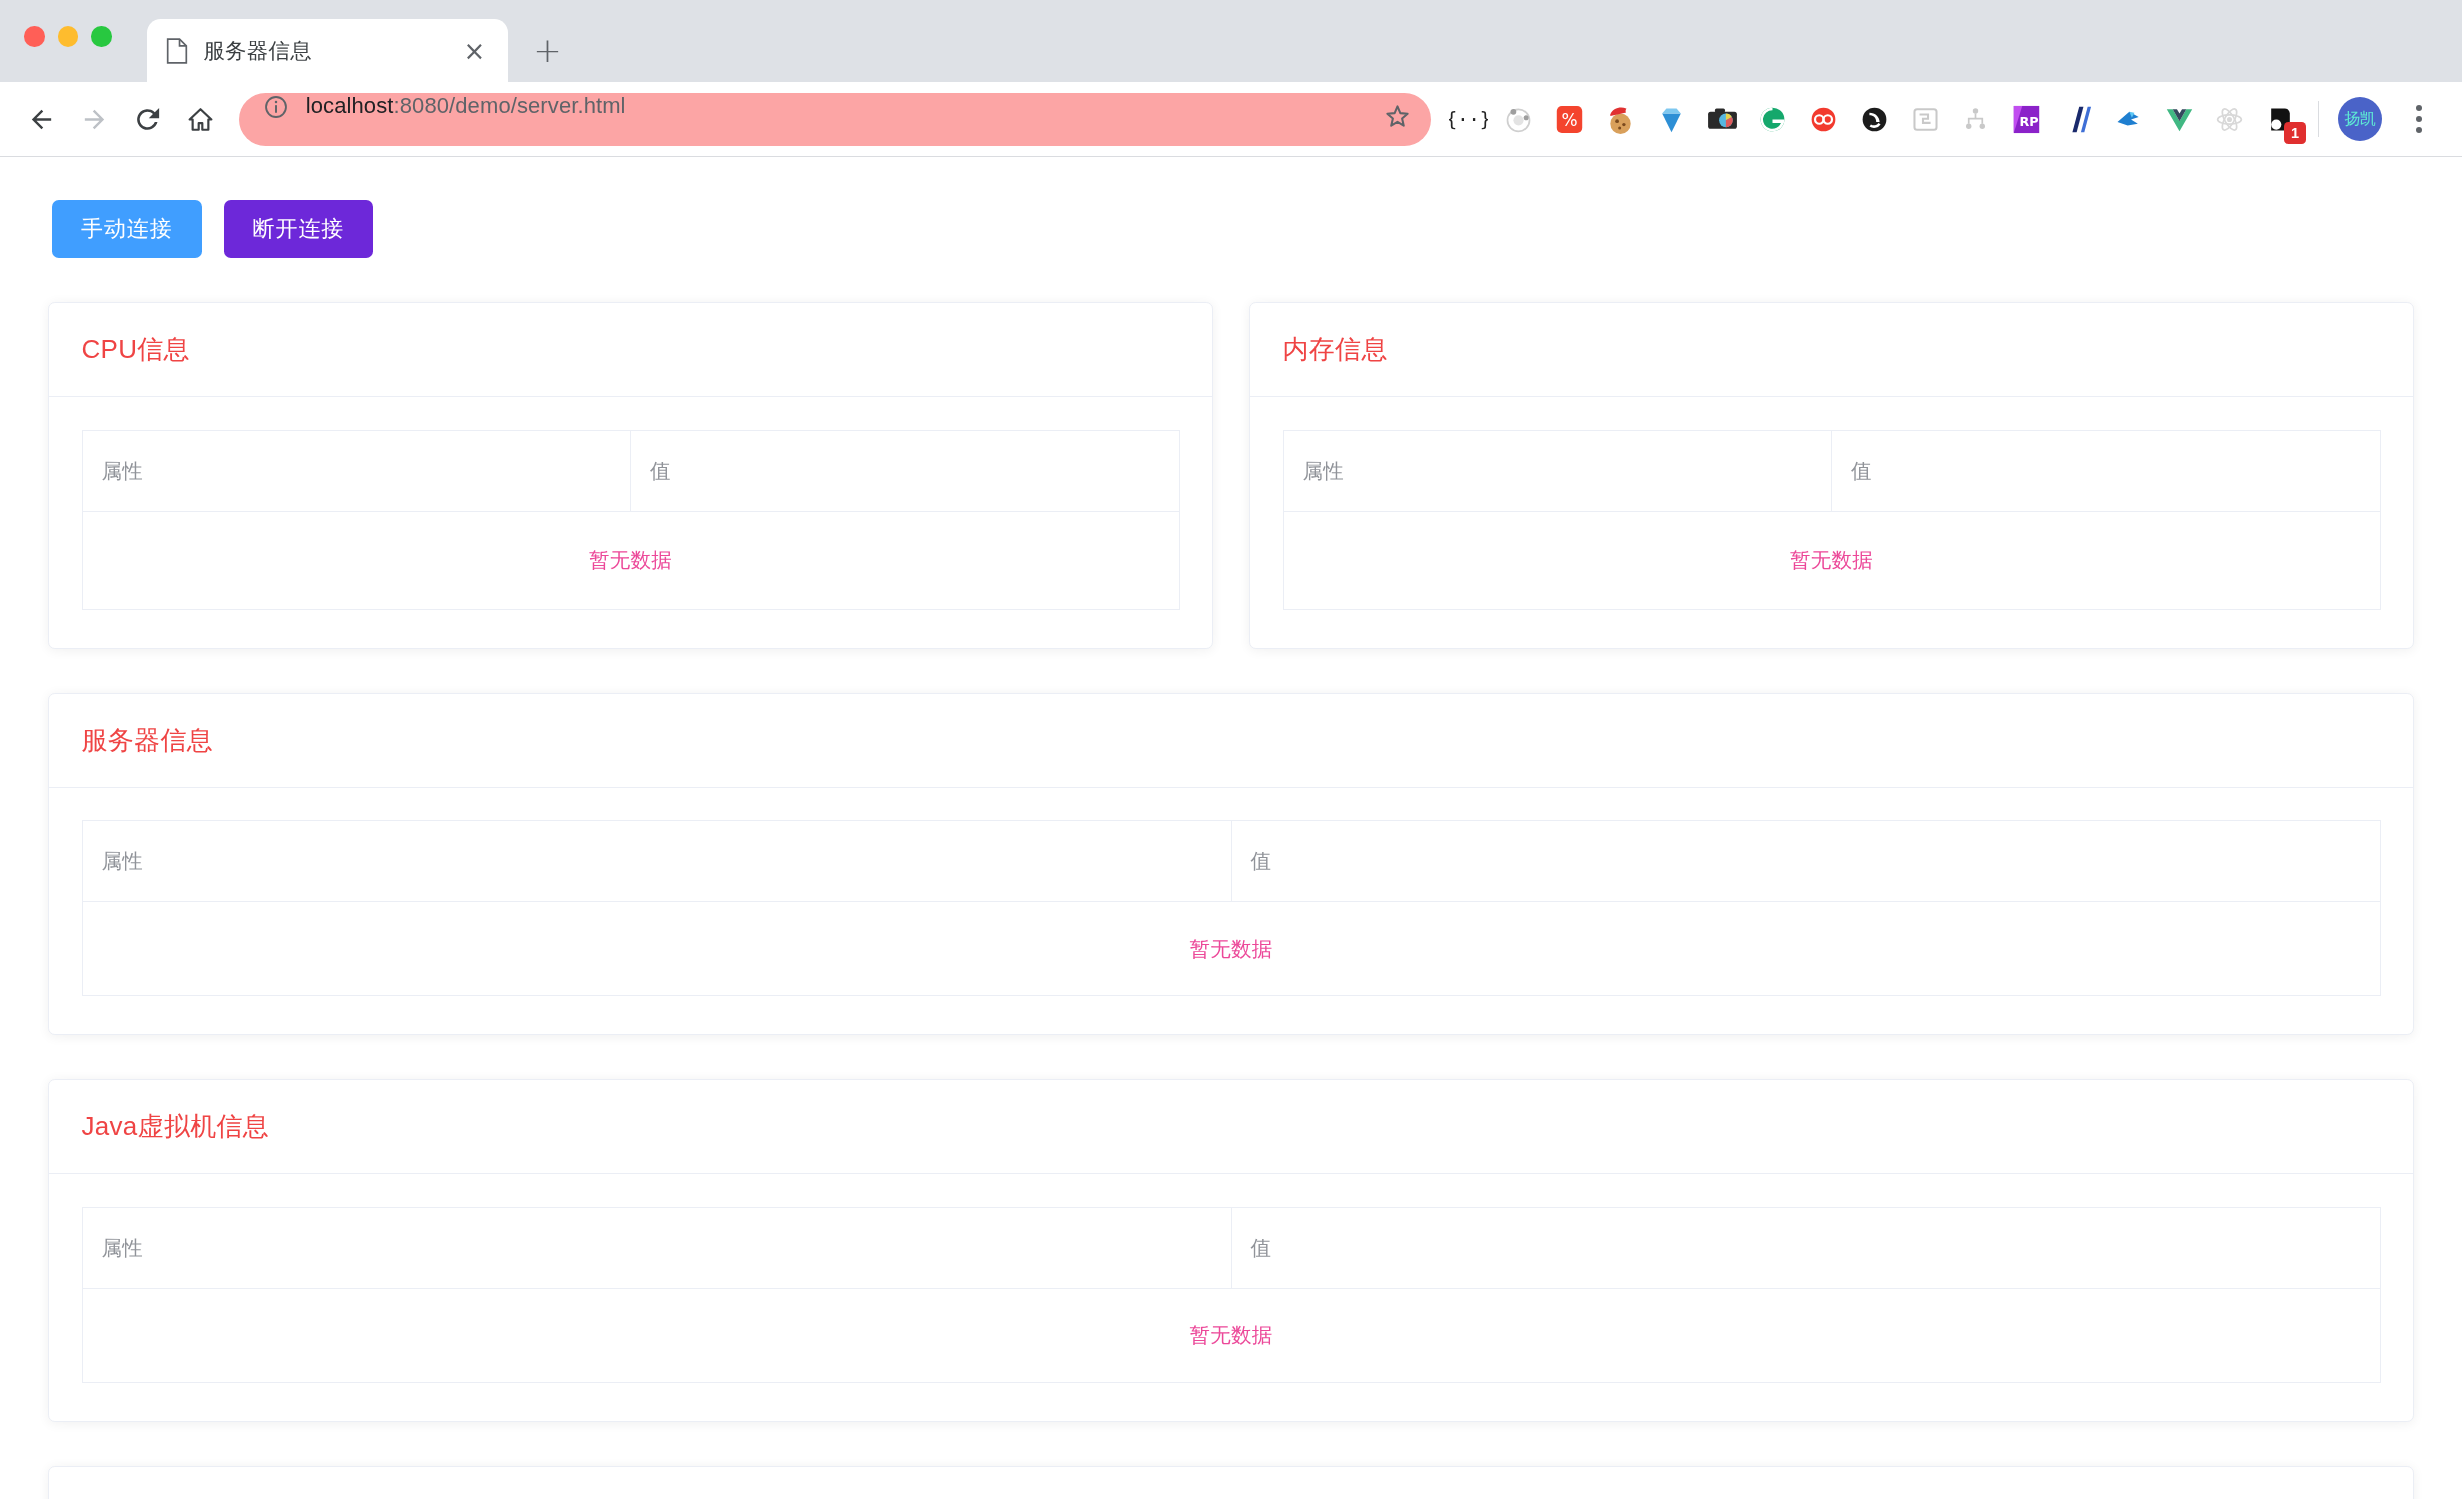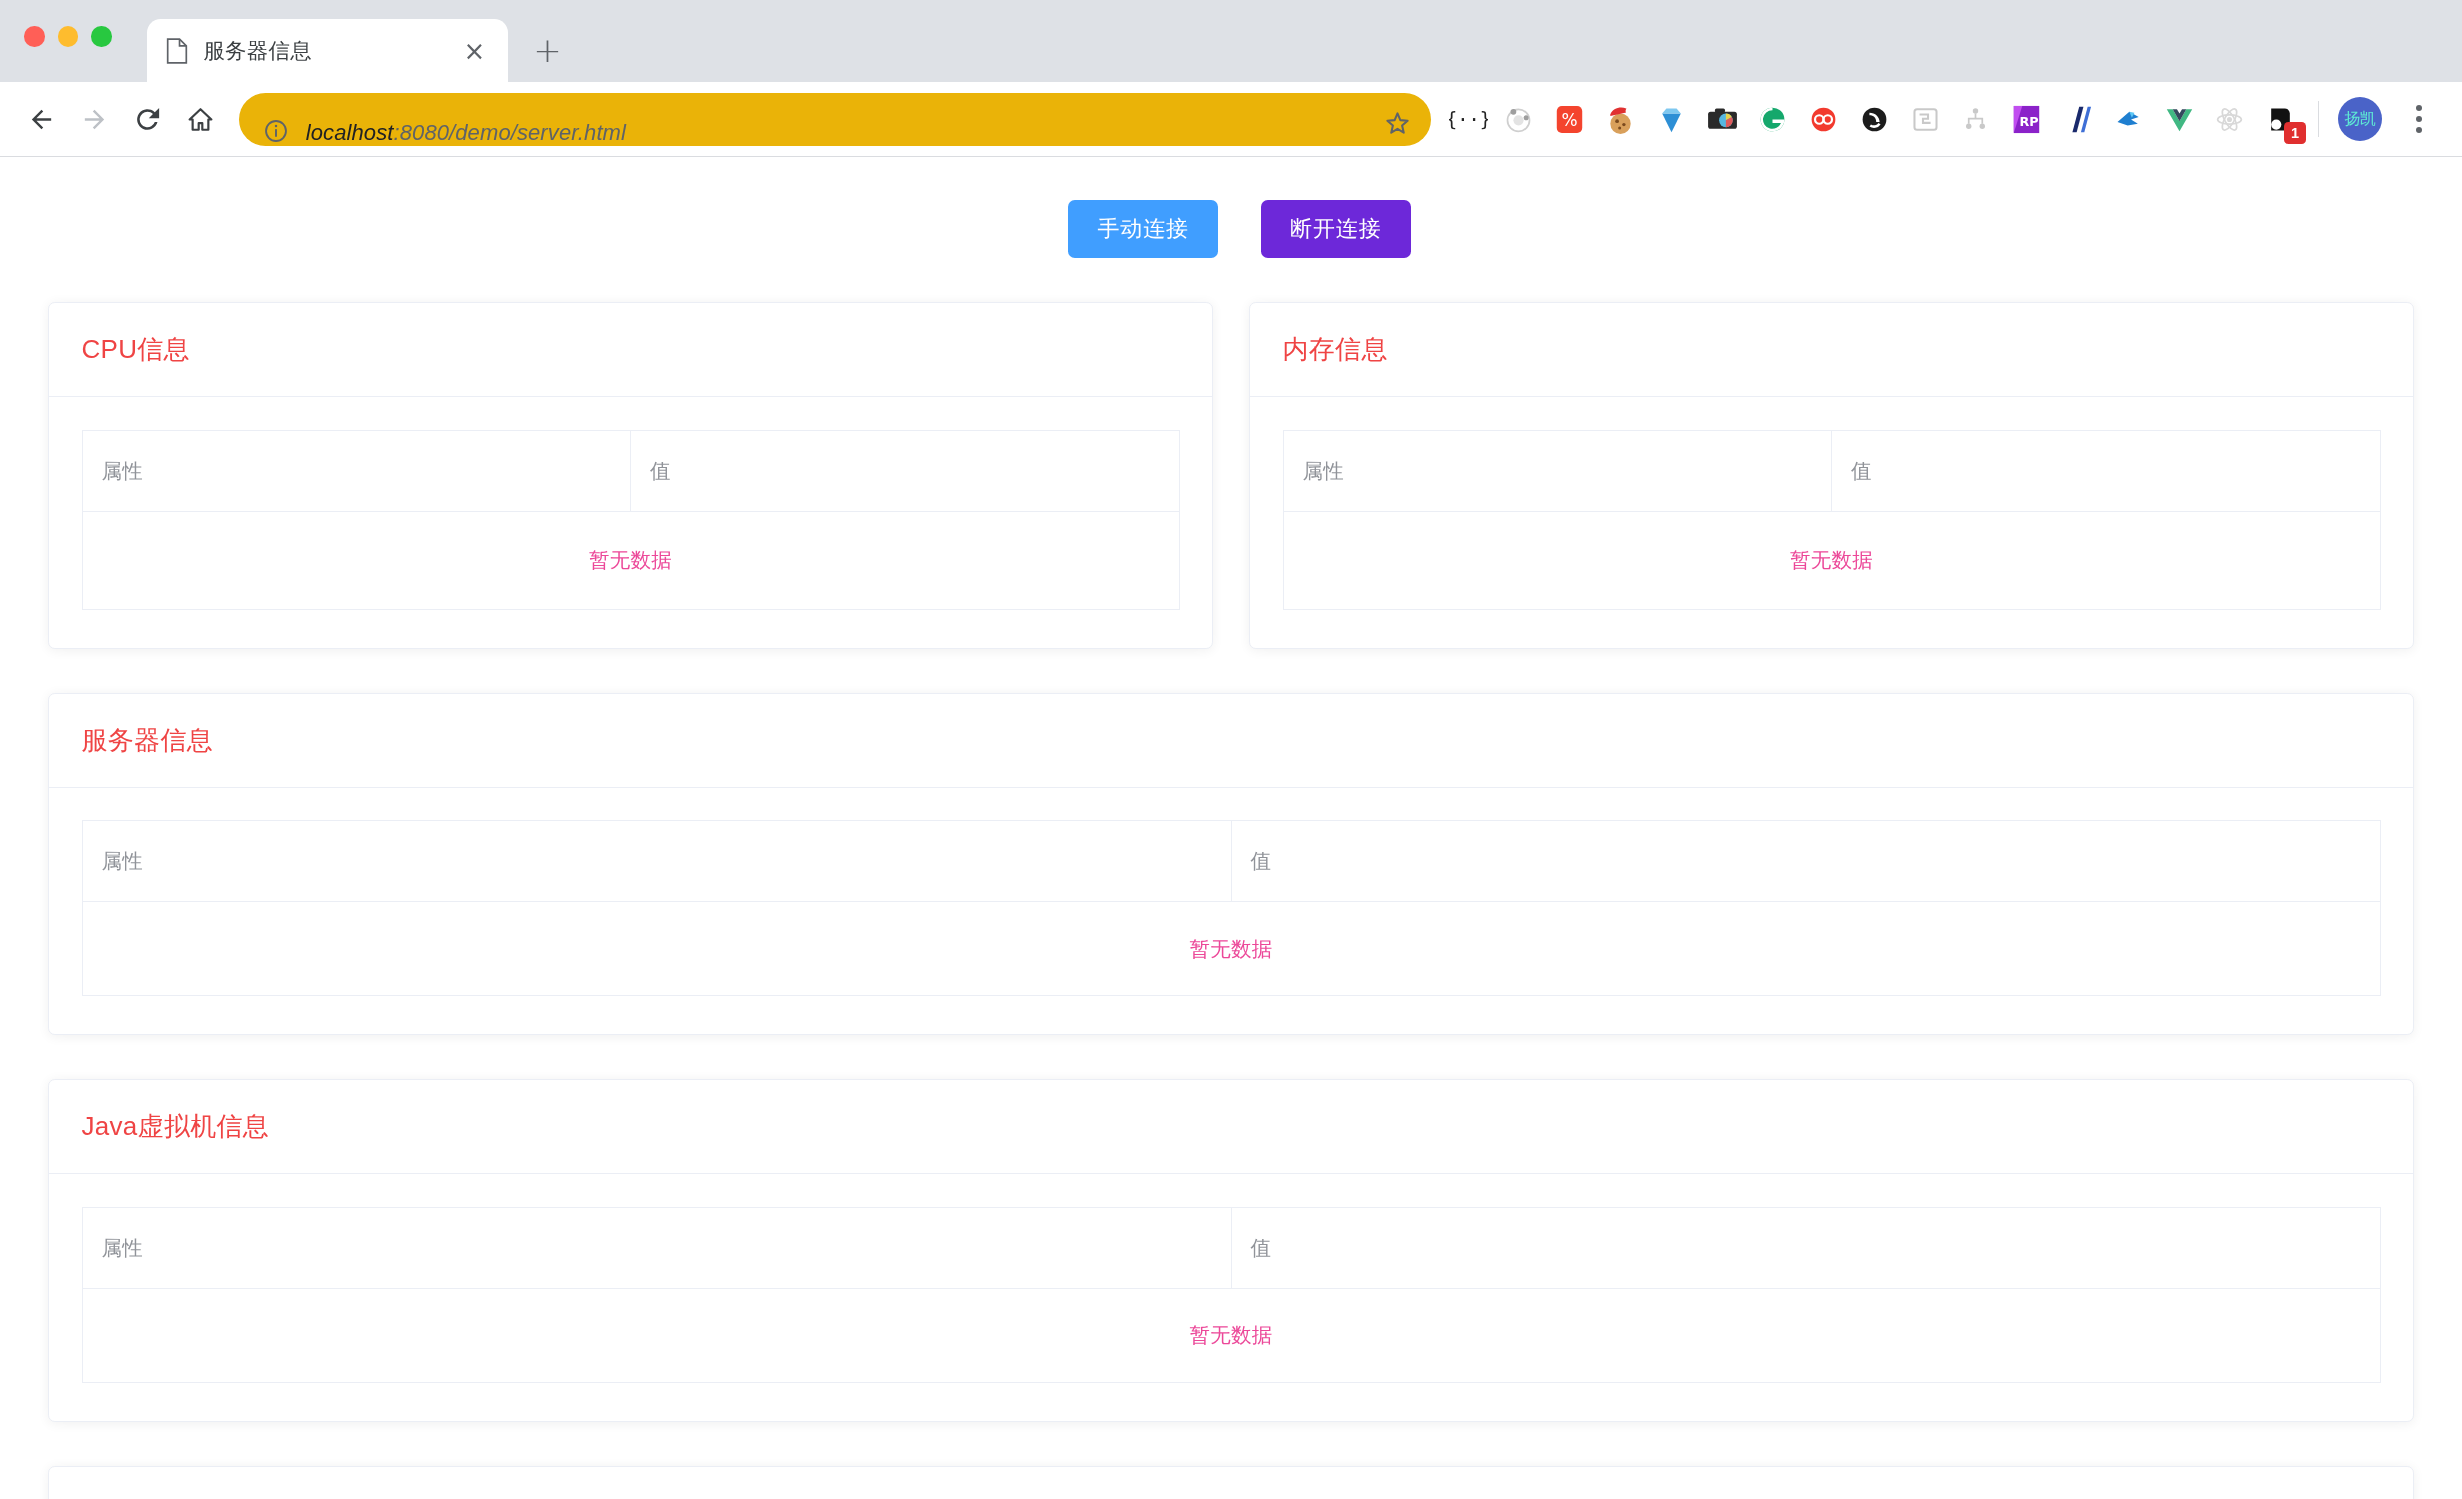--- a/index.html
+++ b/index.html
@@ -83,27 +83,26 @@
     border-radius: 50%;
     color: #5f6368;
     flex: 0 0 auto;
   }
   .navbtn.disabled { color: #bdc1c6; }
 
   .omnibox {
     flex: 1;
     height: 53px;
     margin: 0 12px 0 12px;
-    background: #eab308;
+    background: #fca5a5;
     border-radius: 29px;
     display: flex;
-    align-items: flex-end;
+    align-items: flex-start;
     padding: 0 10.3px 0 22px;
     min-width: 0;
-    font-style: italic;
   }
   .info-icon {
     width: 29px; height: 29px; flex: 0 0 auto;
     margin-right: 15.4px;
     display: flex; align-items: center; justify-content: center;
   }
   .url {
     font-size: 22px;
     color: #202124;
     white-space: nowrap;
@@ -156,21 +155,21 @@
   }
 
   
   .page {
     background: #ffffff;
     padding: 24px 48px 0 48px;
     height: calc(1500px - 82px - 75px);
     overflow: hidden;
   }
 
-  .btn-row { display: flex; gap: 43px; margin: 19px 0 0 17px; justify-content: center; }
+  .btn-row { display: flex; gap: 22px; margin: 19px 0 0 4px; }
   .btn {
     border: none;
     border-radius: 6.8px;
     font-size: 22px;
     color: #ffffff;
     padding: 0 29px;
     height: 58px;
     font-family: "Liberation Sans", "DejaVu Sans", sans-serif;
     letter-spacing: 0.9px;
   }

